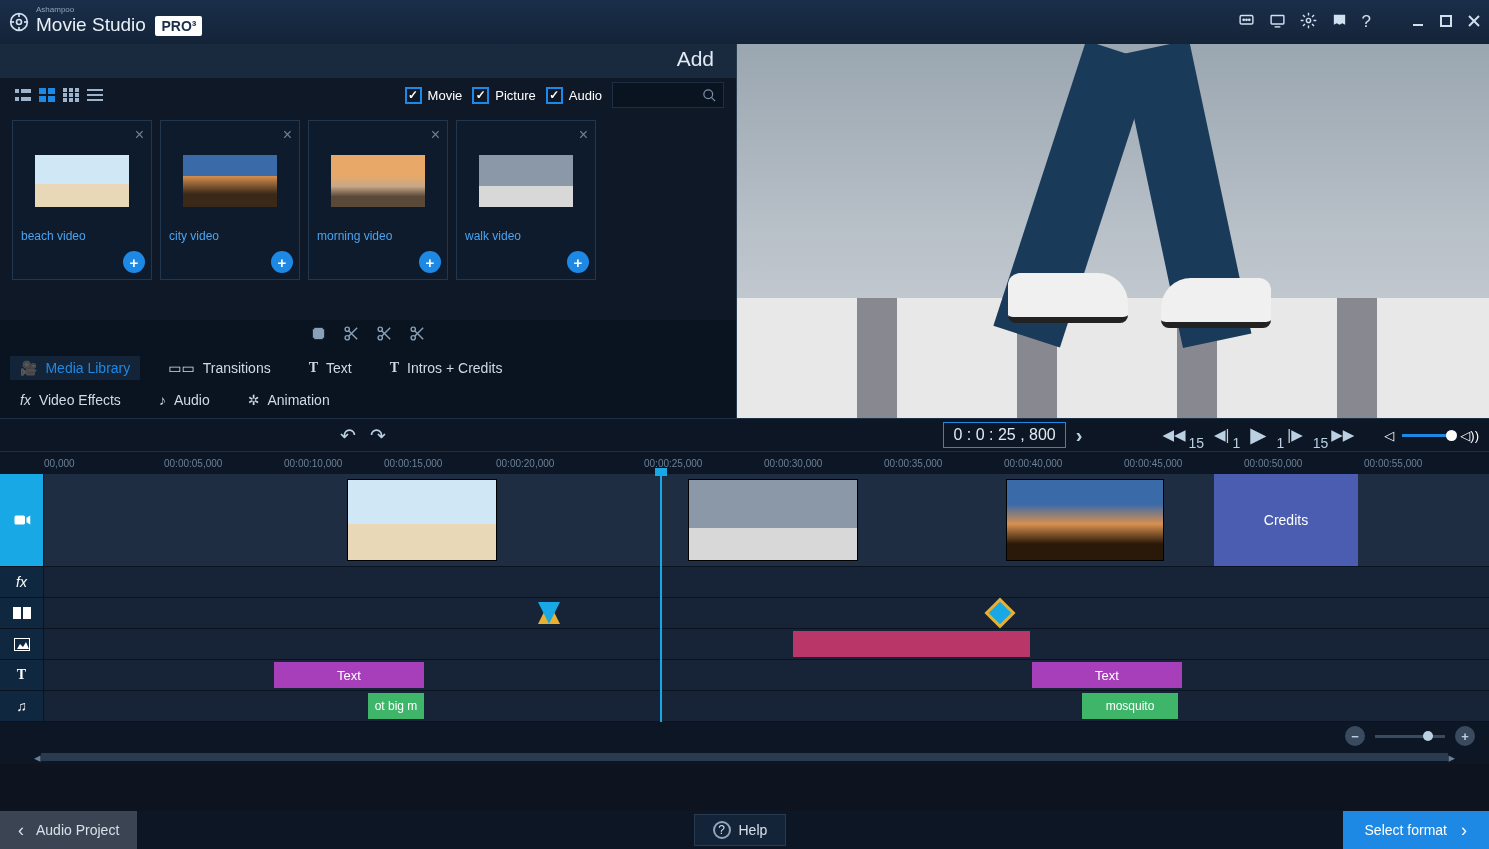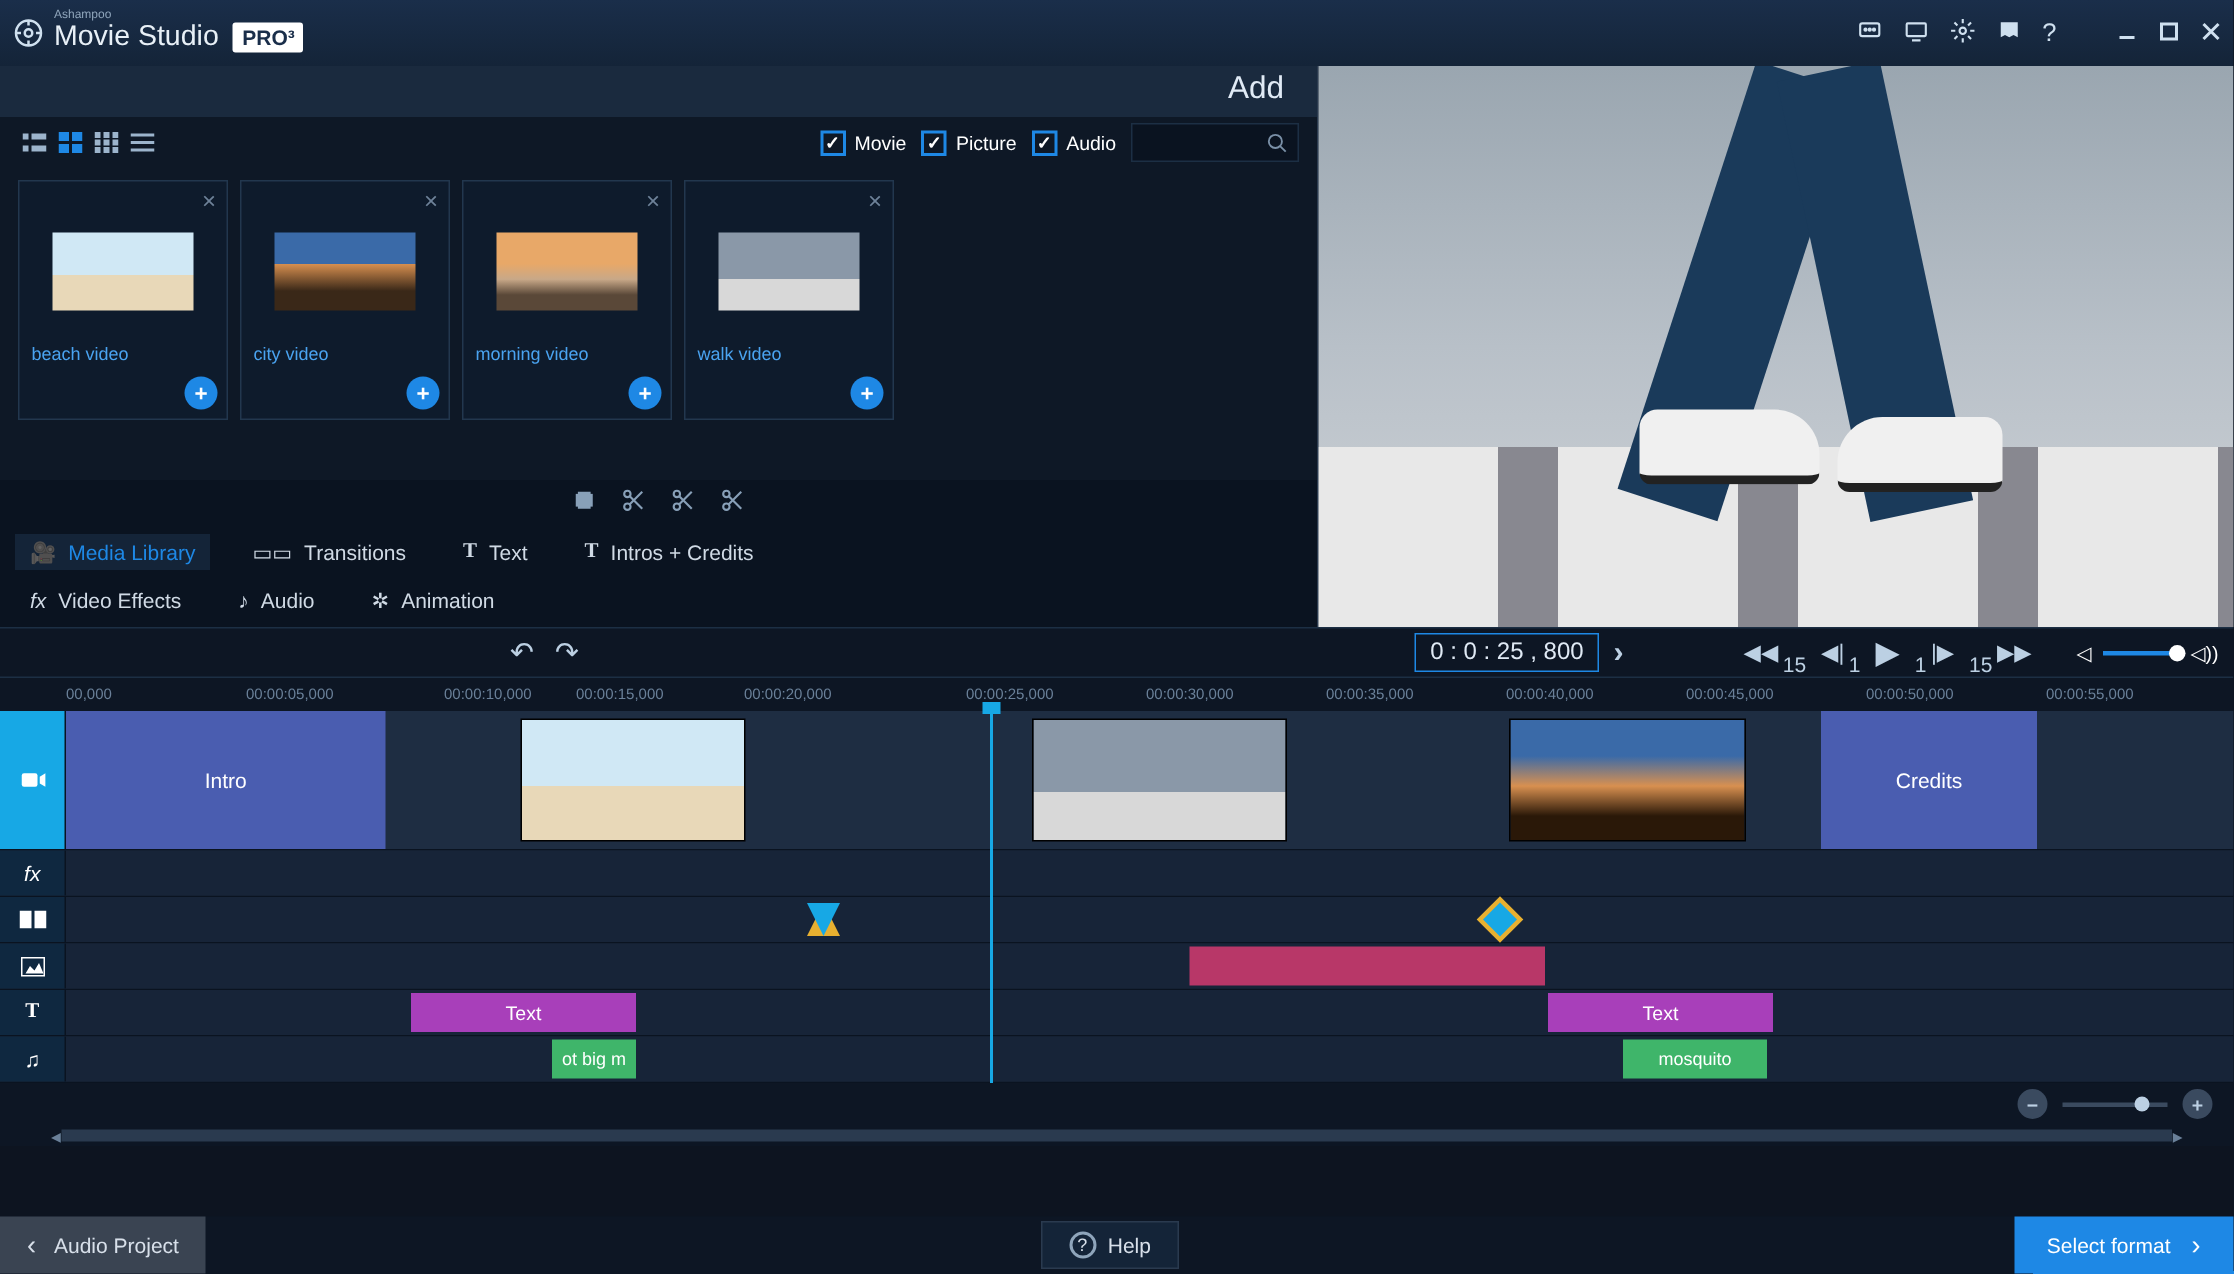--- a/index.html
+++ b/index.html
@@ -11,21 +11,21 @@
 .titlebar .vendor { font-size:8px; color:#8fa5bb; margin-top:-4px; }
 .titlebar .appname { font-size:19px; font-weight:300; color:#e8f0f7; }
 .titlebar .badge { background:#fff; color:#1a2e4a; font-size:14px; font-weight:700; padding:2px 6px; margin-left:6px; border-radius:2px; }
 .titlebar .spacer { flex:1; }
 .titlebar .titlebtns { display:flex; gap:14px; align-items:center; }
 .titlebar .titlebtns span, .titlebar .titlebtns svg { color:#cfe0ef; cursor:pointer; }
 
 .main-upper { display:flex; height:374px; }
 
 
-.left-panel { width:879px; background:#0e1826; display:flex; flex-direction:column; border-right:1px solid #2a3a4f; }
+.left-panel { width:737px; background:#0e1826; display:flex; flex-direction:column; border-right:1px solid #2a3a4f; }
 .panel-title { height:34px; background:#1a2a3e; color:#e0eaf5; font-size:21px; font-weight:300; text-align:right; padding:3px 22px; }
 .filter-row { height:34px; background:#0e1826; display:flex; align-items:center; padding:0 12px; gap:10px; }
 .view-toggle { display:flex; gap:2px; }
 .view-toggle .vbtn { width:22px; height:18px; display:flex; align-items:center; justify-content:center; cursor:pointer; color:#9cb4cc; }
 .view-toggle .vbtn.active { color:#1e88e5; }
 .filter-row .fspacer { flex:1; }
 .chk { display:flex; align-items:center; gap:6px; cursor:pointer; }
 .chkbox { width:17px; height:17px; border:2px solid #1e88e5; display:flex; align-items:center; justify-content:center; background:transparent; }
 .chkbox.on::after { content:"✓"; color:#fff; font-size:12px; font-weight:bold; }
 .searchbox { width:112px; height:26px; background:#0a1320; border:1px solid #1c2f44; display:flex; align-items:center; padding:0 6px; }
@@ -342,21 +342,21 @@
   <div class="vol">
     <span>◁</span>
     <div class="vol-track"></div>
     <span>◁))</span>
   </div>
 </div>
 
 <div class="ruler" id="ruler">
     <span style="left:44px">00,000</span>
     <span style="left:164px">00:00:05,000</span>
-    <span style="left:296px">00:00:10,000</span>
+    <span style="left:284px">00:00:10,000</span>
     <span style="left:384px">00:00:15,000</span>
     <span style="left:496px">00:00:20,000</span>
     <span style="left:644px">00:00:25,000</span>
     <span style="left:764px">00:00:30,000</span>
     <span style="left:884px">00:00:35,000</span>
     <span style="left:1004px">00:00:40,000</span>
     <span style="left:1124px">00:00:45,000</span>
     <span style="left:1244px">00:00:50,000</span>
     <span style="left:1364px">00:00:55,000</span>
   </div>
@@ -365,21 +365,20 @@
   <div class="playhead"></div>
 
   <div class="track">
     <div class="track-hdr">
         <svg width="18" height="18" viewBox="0 0 24 24" fill="currentColor">
           <rect x="2" y="6" width="14" height="12" rx="2"></rect>
           <polygon points="18,9 23,6 23,18 18,15"></polygon>
         </svg>
       </div>
     <div class="track-lane">
-      <div class="clip clip-intro" style="left:0;width:213px">Intro</div>
       <div class="clip clip-thumb beach" style="left:303px;width:150px"></div>
       <div class="clip clip-thumb walk" style="left:644px;width:170px"></div>
       <div class="clip clip-thumb city" style="left:962px;width:158px"></div>
       <div class="clip clip-credits" style="left:1170px;width:144px">Credits</div>
     </div>
   </div>
 
   <div class="track thin">
     <div class="track-hdr dark" style="font-style:italic">fx</div>
     <div class="track-lane dark"></div>

